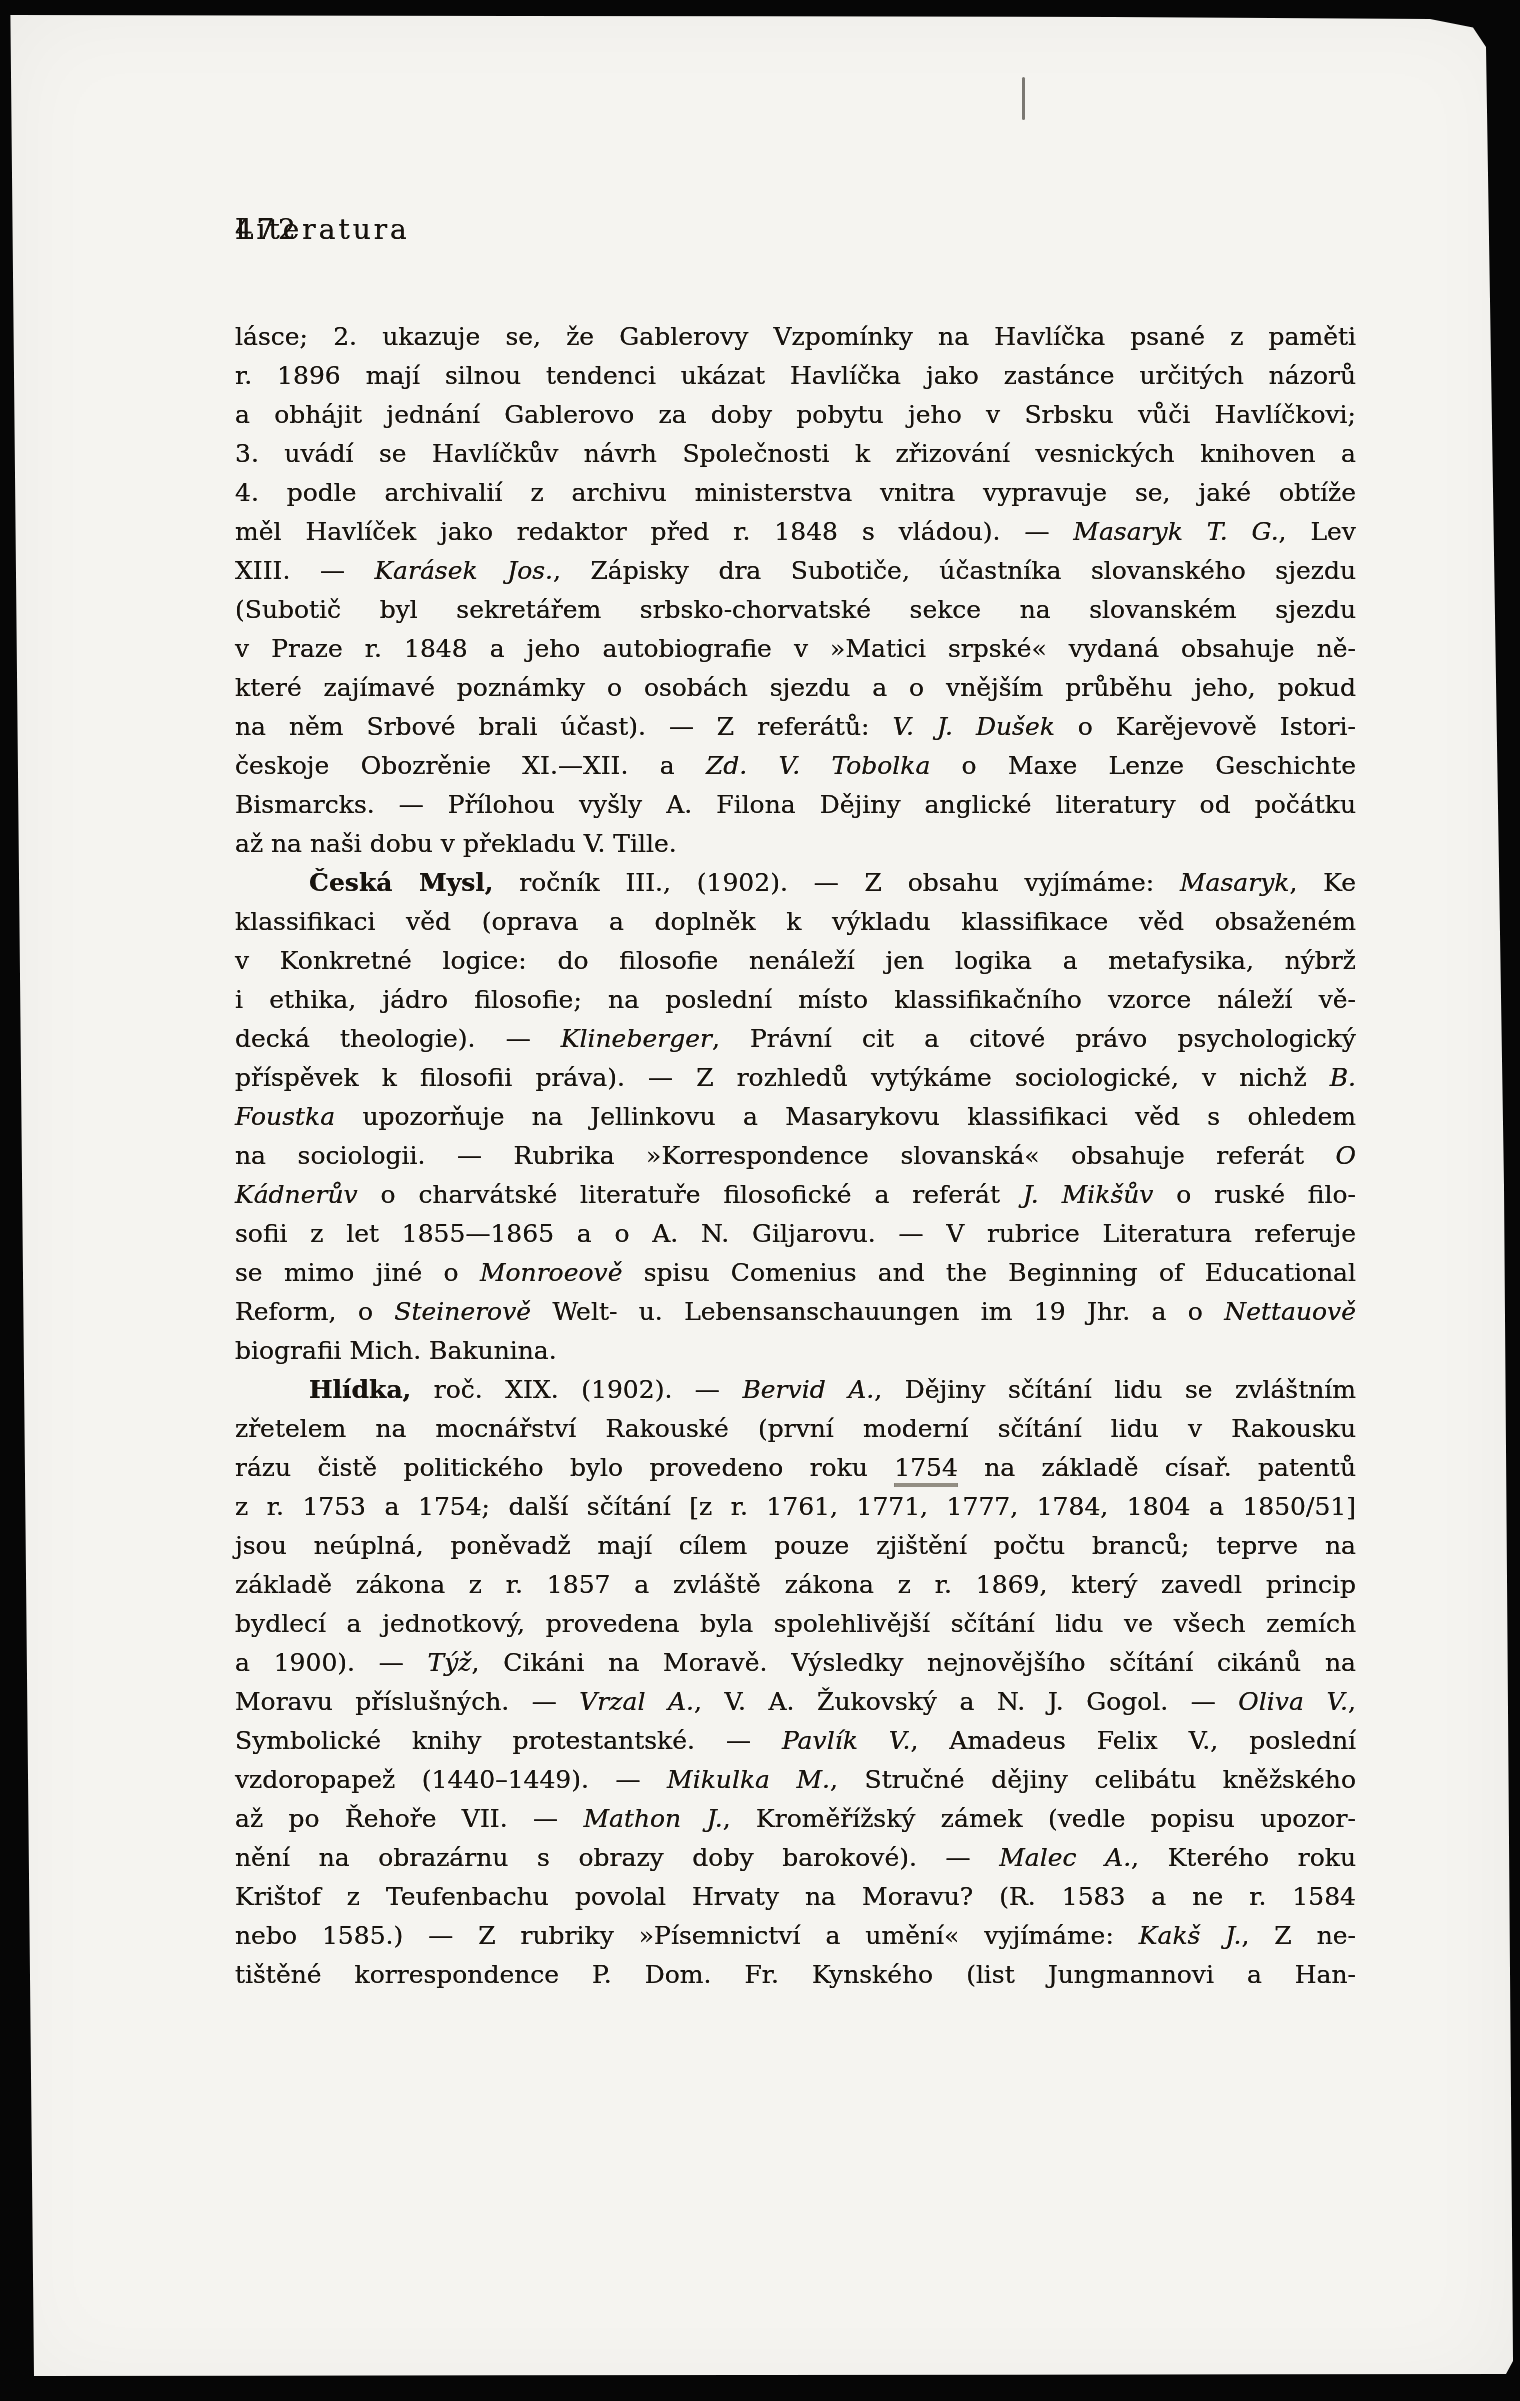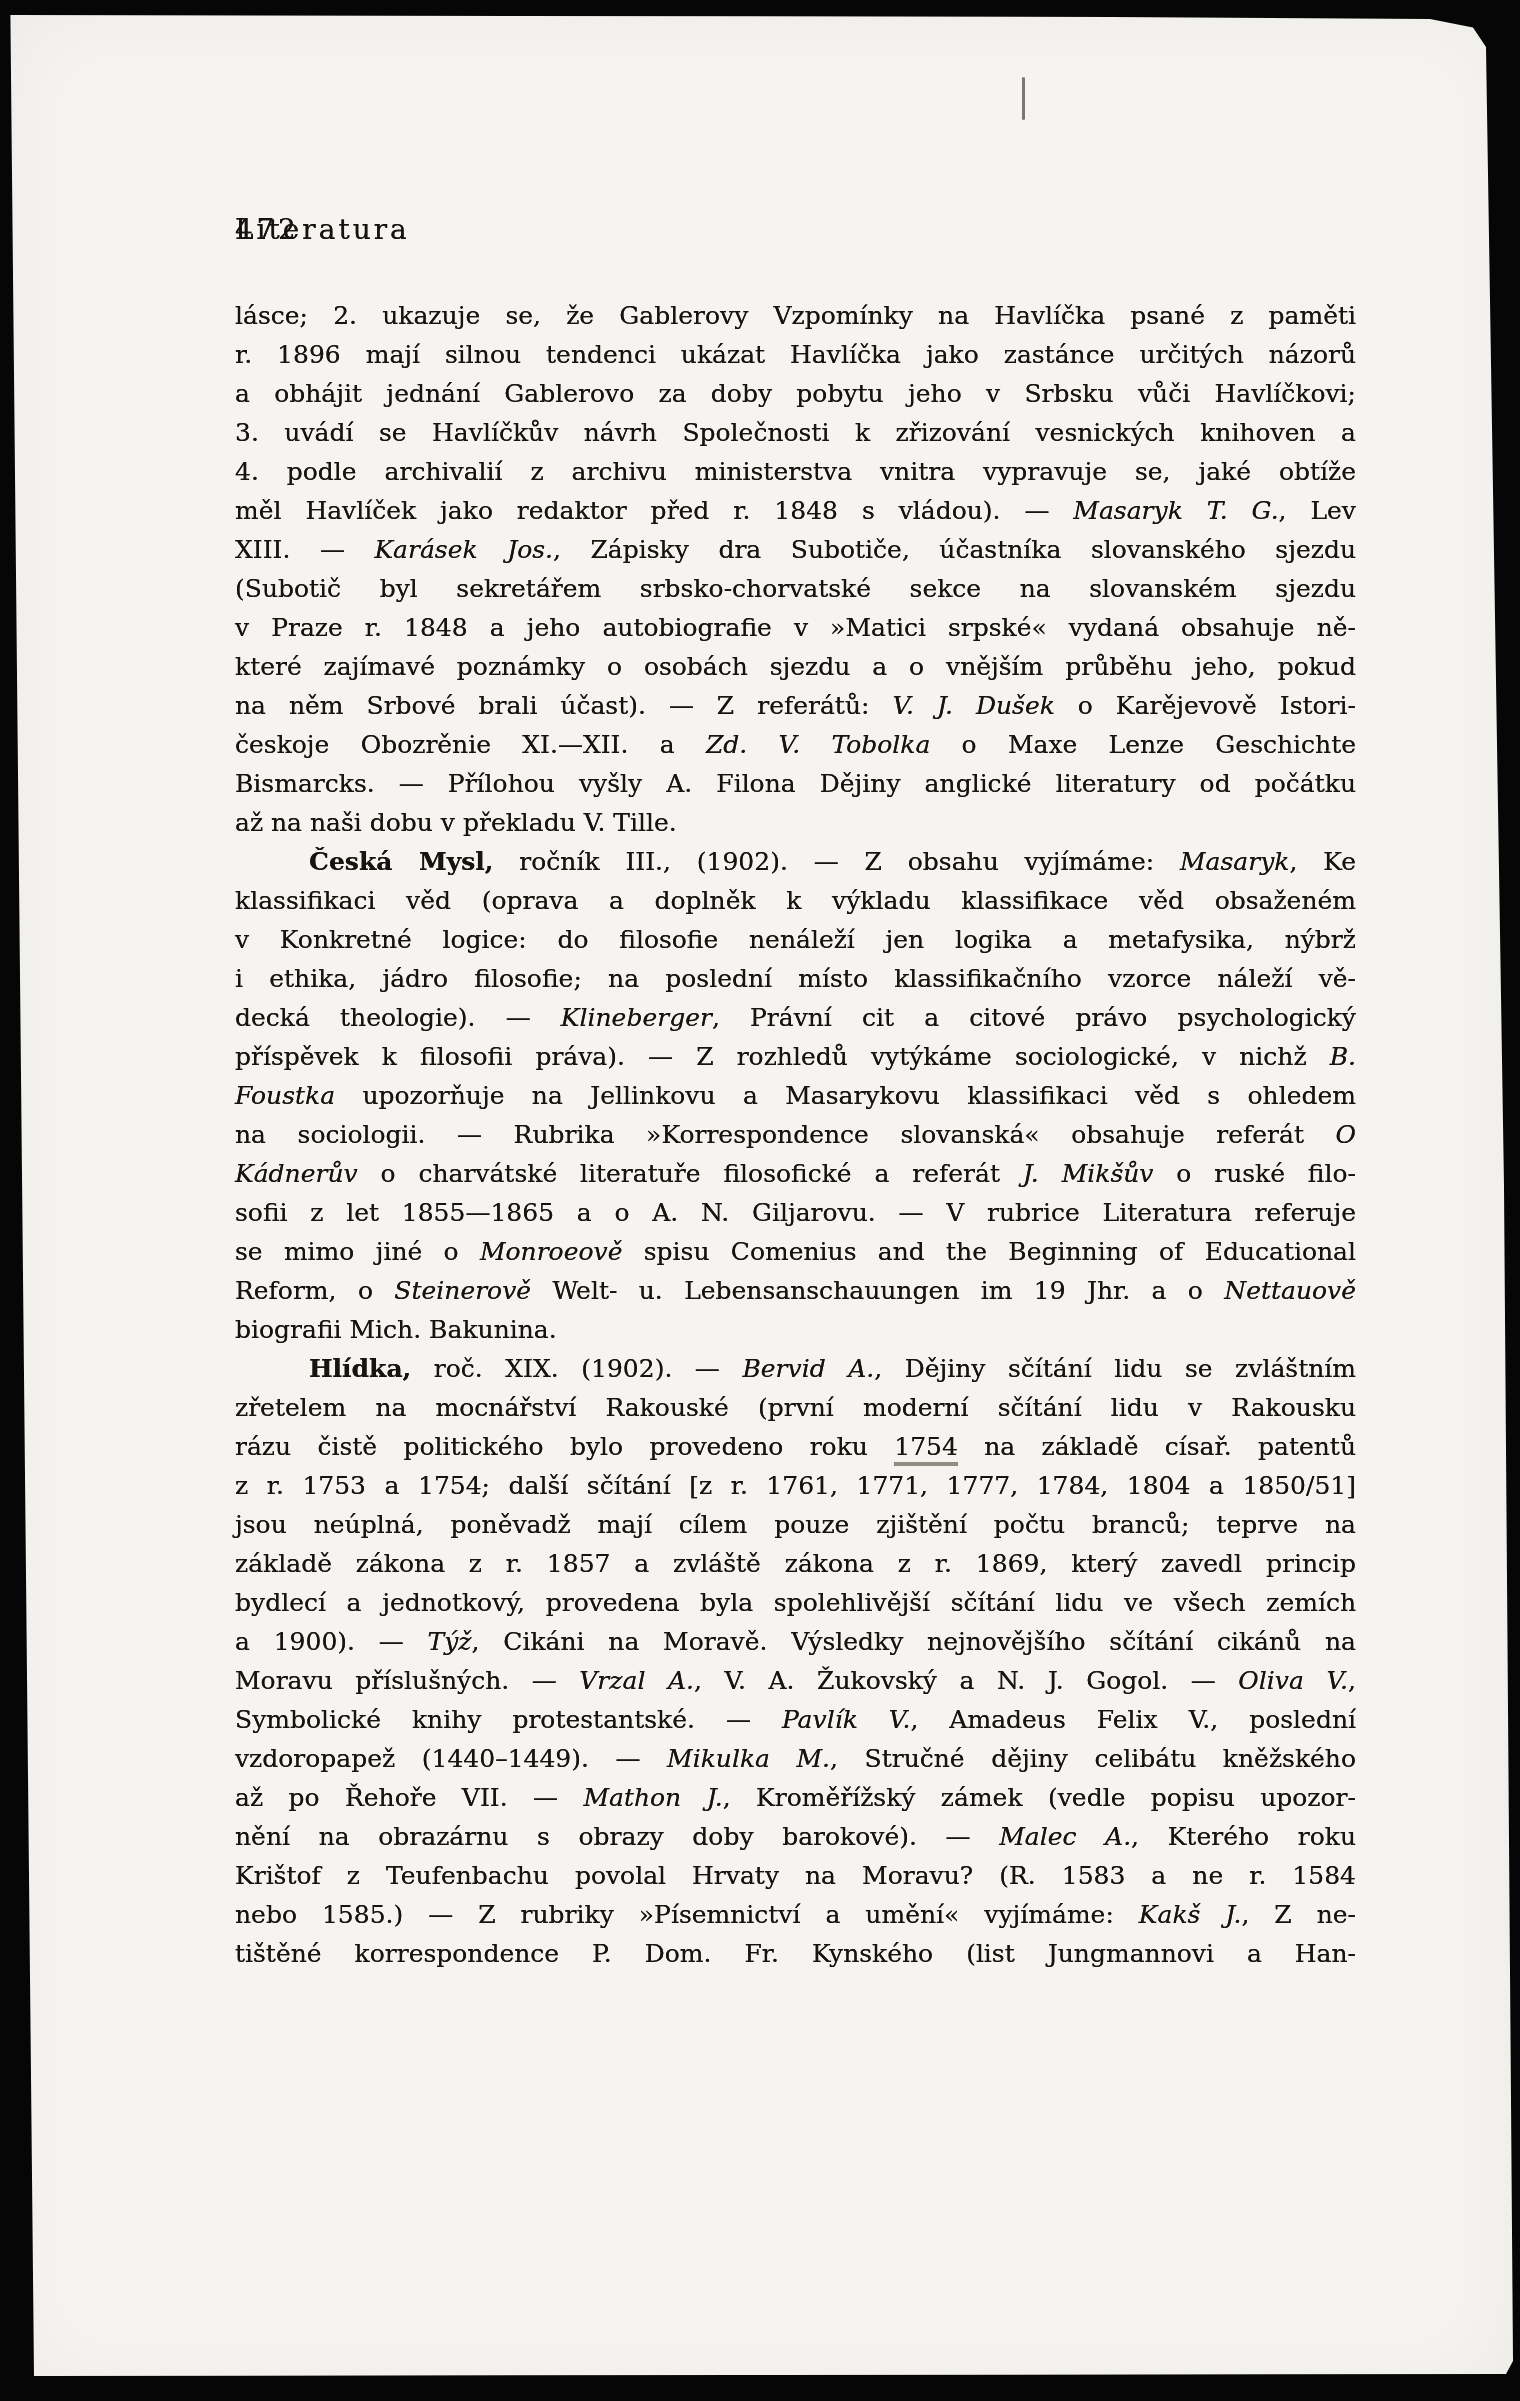--- a/index.html
+++ b/index.html
@@ -33,21 +33,21 @@
     position:absolute; left:0; top:0;
     font-size:28px; letter-spacing:3.7px;
     text-shadow:0 0 0.4px rgba(20,14,8,0.9);
   }
   .running-head {
     display:block; text-align:left;
     font-size:28px; letter-spacing:3px;
     text-shadow:0 0 0.4px rgba(20,14,8,0.9);
   }
   #body-text {
-    position:absolute; left:235px; top:296px; width:1121px;
+    position:absolute; left:235px; top:317px; width:1121px;
   }
   .paragraph { margin:0; }
   .paragraph + .paragraph { }
   .line {
     height:39px; line-height:39px;
     font-size:25px;
     text-align:justify; text-align-last:justify;
     text-shadow:0 0 0.4px rgba(20,14,8,0.85);
     white-space:normal; overflow:visible;
   }

